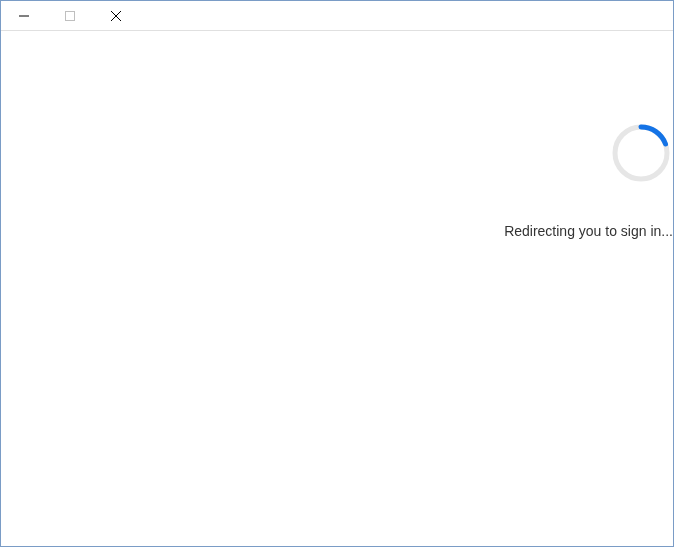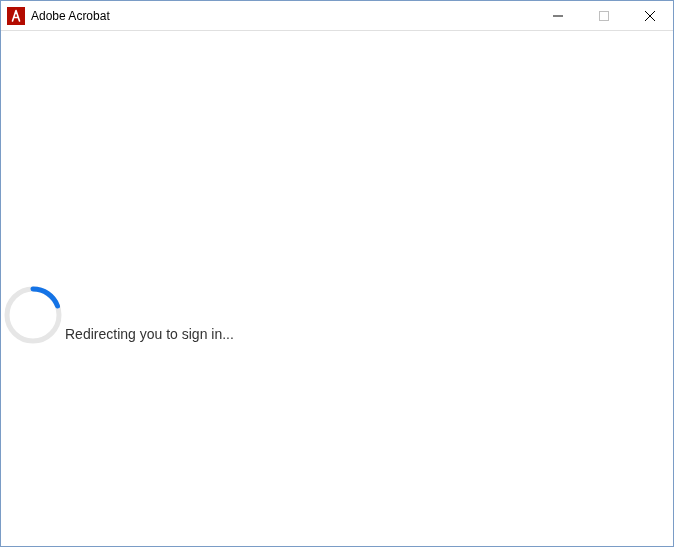--- a/index.html
+++ b/index.html
@@ -59,48 +59,39 @@
       align-items: center;
       justify-content: center;
       color: #000;
     }
     .win-btn.disabled {
       color: #bfbfbf;
     }
     .content {
       flex: 1;
       display: flex;
-      flex-direction: row;
-      align-items: center;
+      flex-direction: column;
+      align-items: flex-end;
       padding-top: 90px;
     }
     .spinner {
       width: 64px;
       height: 64px;
       margin-bottom: 38px;
     }
     .status-text {
       font-size: 14px;
       color: #333;
     }
   </style>
 </head>
 <body>
 
 <div class="window">
   <div class="titlebar">
-    <div class="titlebar-left">
-      <span class="app-icon">
-        <svg width="18" height="18" viewBox="0 0 18 18">
-          <rect x="0" y="0" width="18" height="18" fill="#b30b00"></rect>
-          <path d="M5.5 14 L9 3.5 L12.5 14 M6.8 10.5 L11.2 10.5" stroke="#fff" stroke-width="1.6" fill="none" stroke-linecap="round" stroke-linejoin="round"></path>
-        </svg>
-      </span>
-      <span class="app-title">Adobe Acrobat</span>
-    </div>
     <div class="window-controls">
       <div class="win-btn">
         <svg width="10" height="10" viewBox="0 0 10 10">
           <line x1="0" y1="5" x2="10" y2="5" stroke="#000" stroke-width="1"></line>
         </svg>
       </div>
       <div class="win-btn disabled">
         <svg width="10" height="10" viewBox="0 0 10 10">
           <rect x="0.5" y="0.5" width="9" height="9" fill="none" stroke="#bfbfbf" stroke-width="1"></rect>
         </svg>

